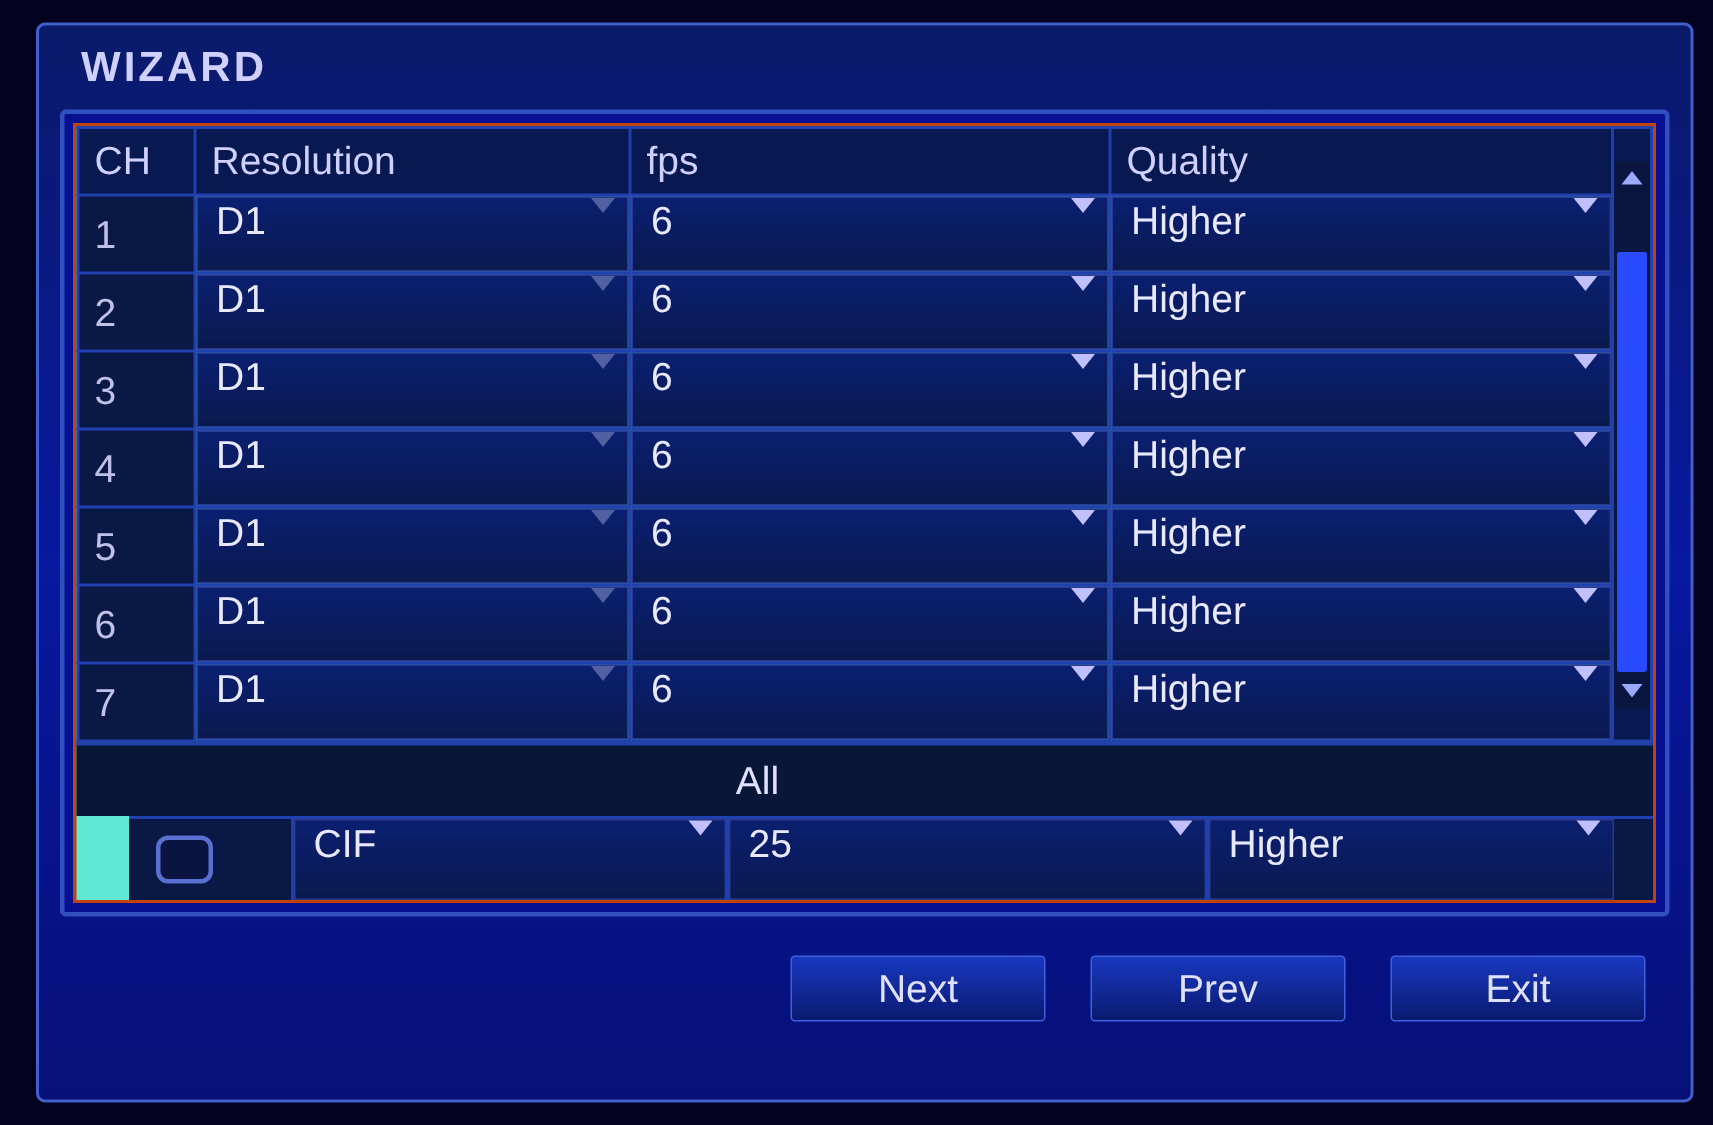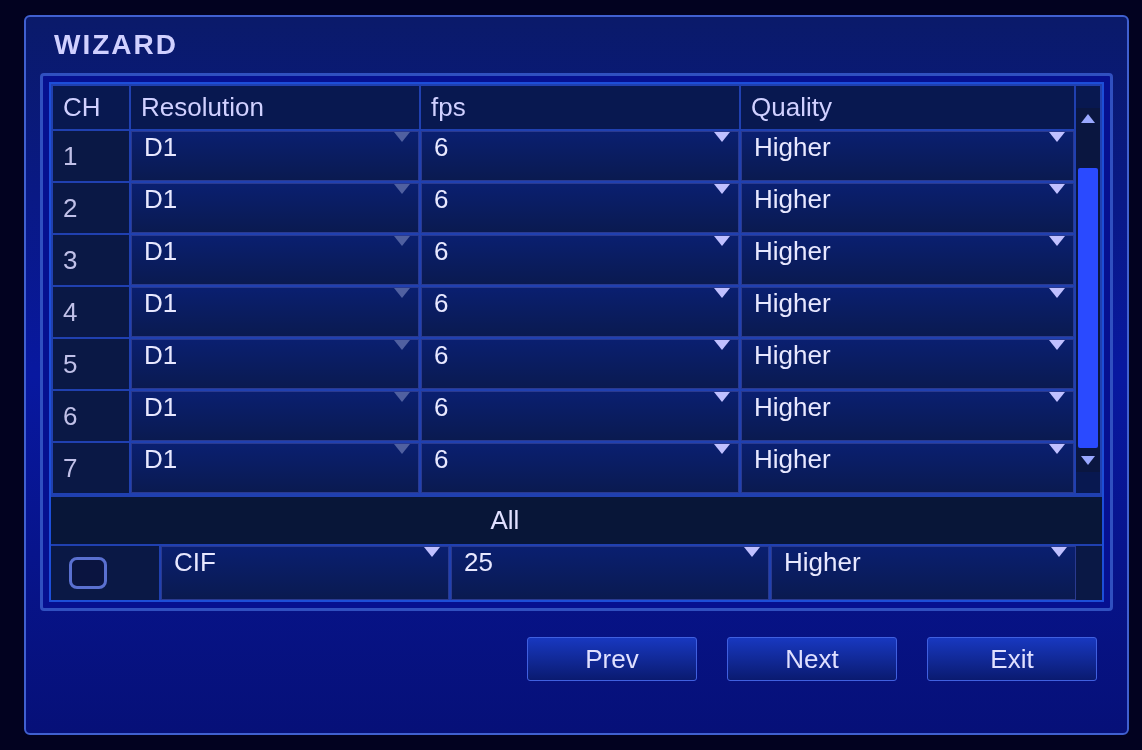--- a/index.html
+++ b/index.html
@@ -30,21 +30,21 @@
     color: #d0d0ff;
   }
   .panel {
     margin: 4px 14px 8px 14px;
     border: 3px solid #3050c0;
     border-radius: 4px;
     padding: 6px;
     background: #061090;
   }
   .grid-wrap {
-    border: 2px solid #1d4ed8;
+    border: 2px solid #c2410c;
     background: #5eead4;
   }
   table.grid {
     width: 100%;
     border-collapse: collapse;
   }
   .grid th, .grid td {
     border: 2px solid #2040b0;
     padding: 0;
     text-align: left;
@@ -121,20 +121,21 @@
   }
   .status-row .lbl { width: 180px; padding-left: 6px; }
   .status-row .txt { flex: 1; }
 
   .all-row {
     display:flex;
     align-items:stretch;
     border-top: 2px solid #2040b0;
     background: #0a1845;
     height: 56px;
+    margin-left: 35px;
   }
   .all-row > div { border-right: 2px solid #2040b0; }
   .chk-cell {
     width: 110px;
     display:flex;align-items:center;justify-content:flex-start;
     padding-left: 18px;
   }
   .chk {
     width: 38px; height: 32px;
     border: 3px solid #5a70d0;
@@ -367,17 +368,17 @@
               <span class="val">Higher</span>
               <span class="arrow"></span>
             </div>
           </div>
         <div class="all-scroll"></div>
       </div>
     </div>
   </div>
 
   <div class="button-bar">
+    <div class="btn">Next</div>
     <div class="btn">Prev</div>
-    <div class="btn">Next</div>
     <div class="btn">Exit</div>
   </div>
 </div>
 
 </body></html>

